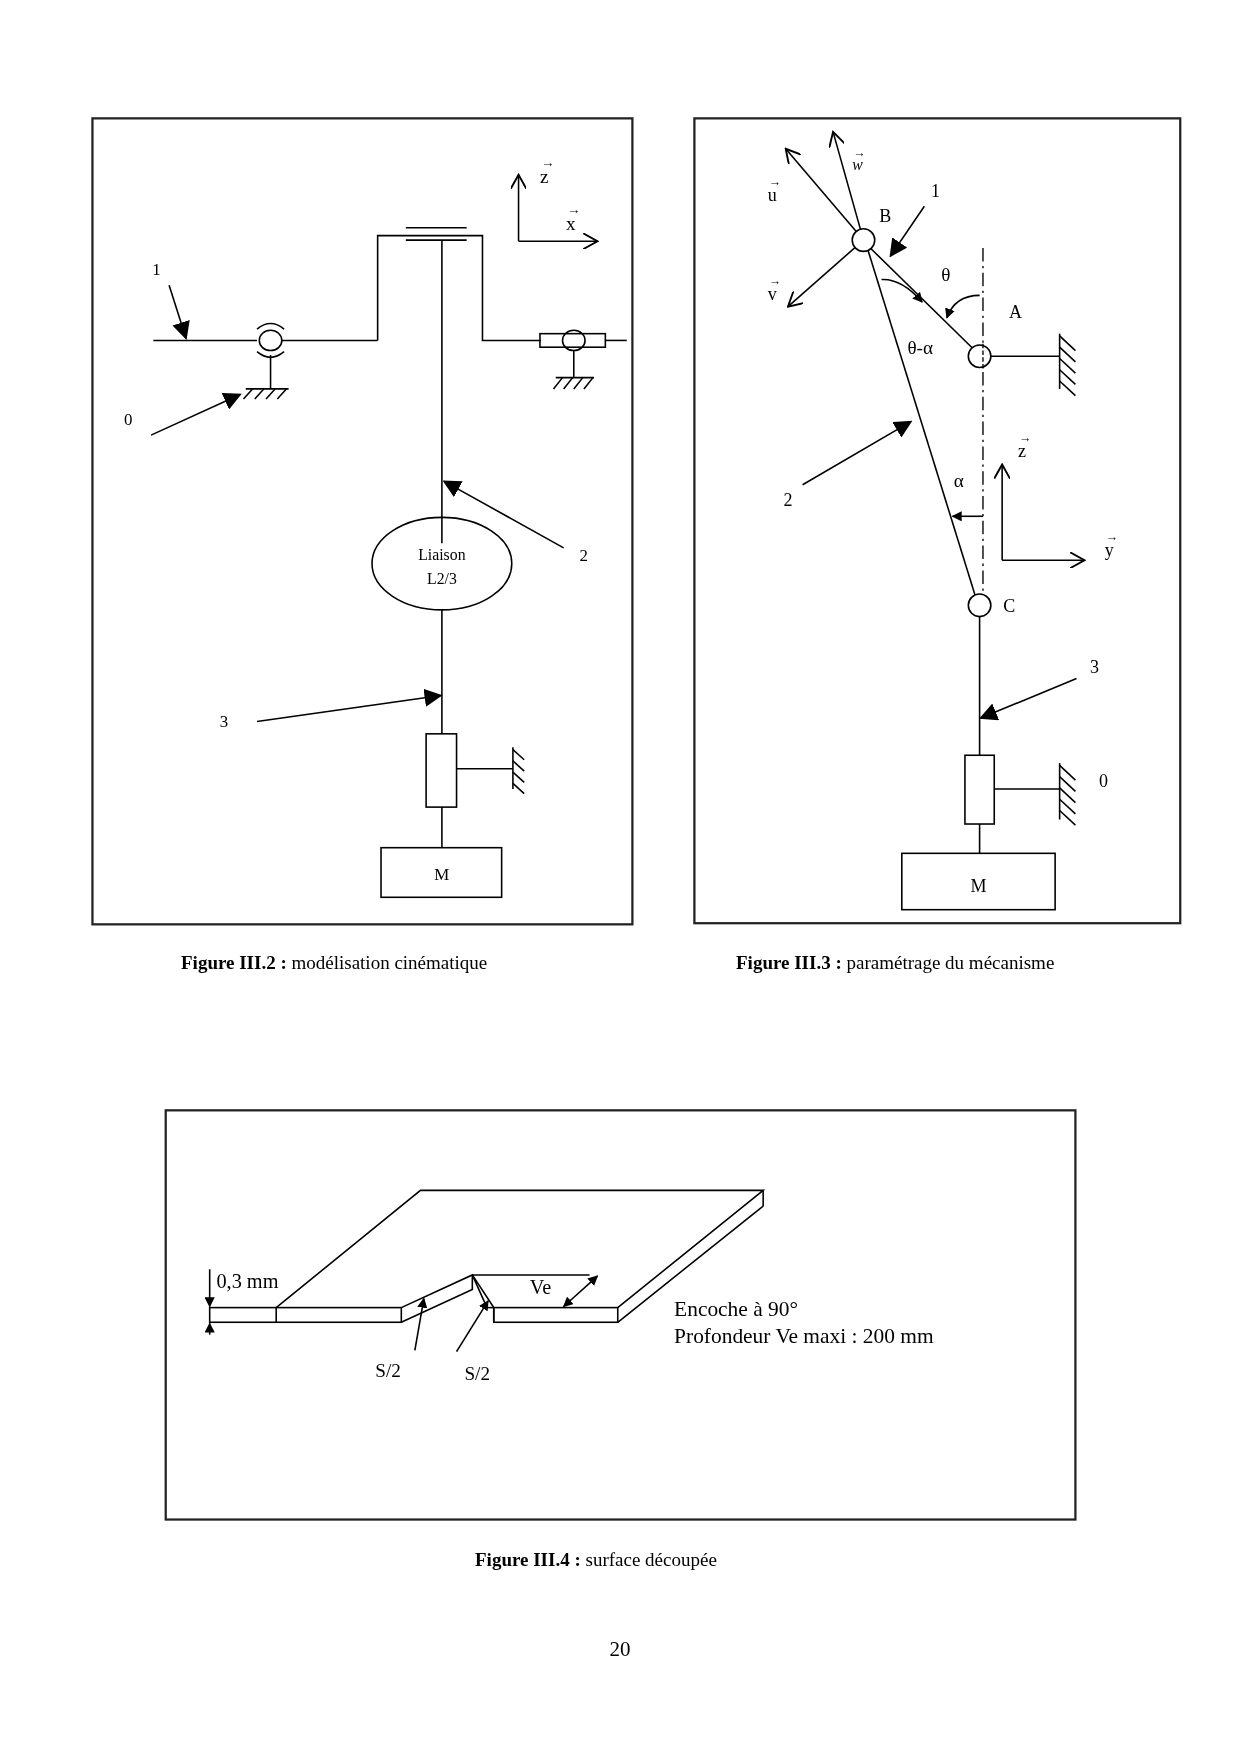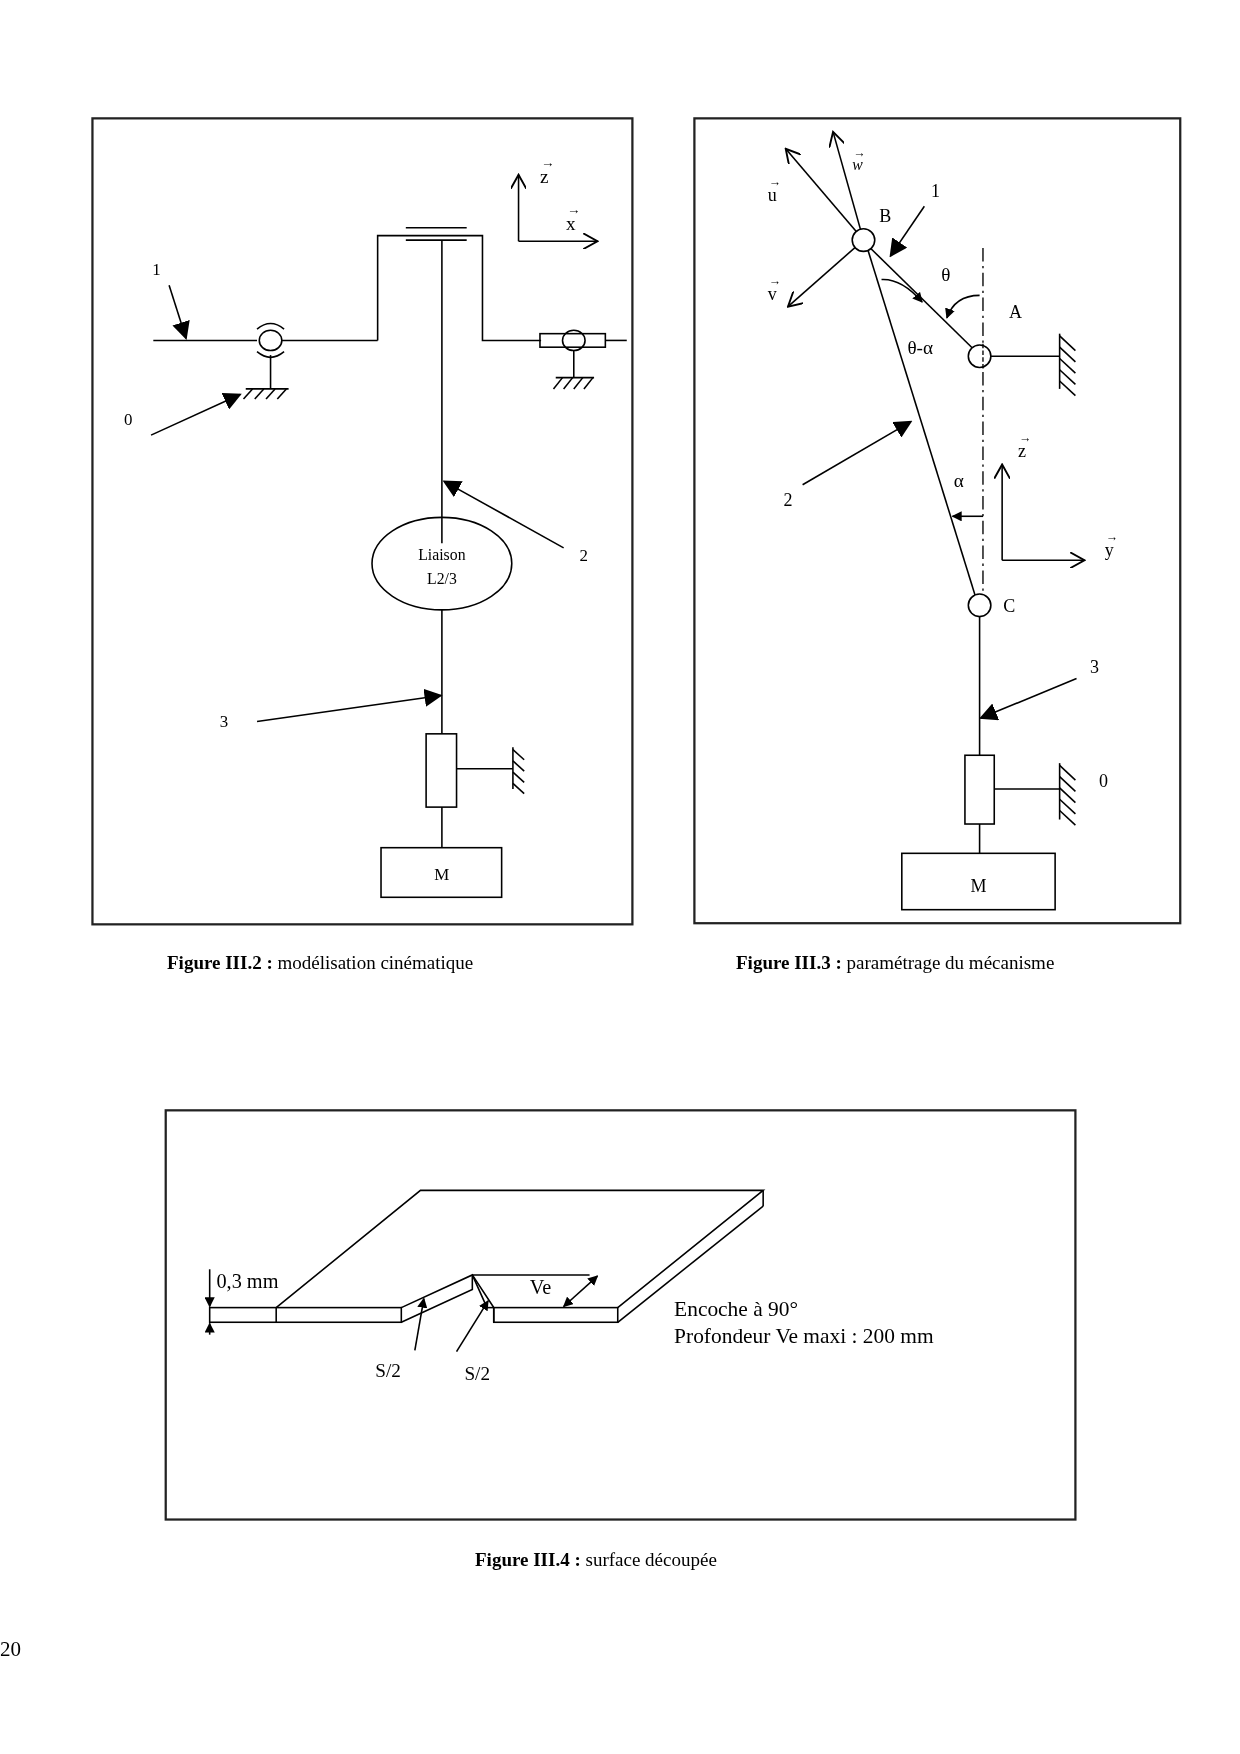--- a/index.html
+++ b/index.html
@@ -4,21 +4,21 @@
 <style>
   html, body { margin: 0; padding: 0; background: #ffffff; }
   body { width: 1240px; height: 1754px; position: relative; overflow: hidden;
          font-family: "Liberation Serif", "DejaVu Serif", serif; color: #000; }
   #page { position: absolute; left: 0; top: 0; width: 1240px; height: 1754px; }
   svg text { font-family: "Liberation Serif", "DejaVu Serif", serif; fill: #000; }
   .ln { stroke: #000; stroke-width: 1.4; fill: none; }
   .frame { stroke: #222; stroke-width: 2; fill: none; }
   .caption { position: absolute; font-size: 19px; white-space: nowrap; }
   .caption b { font-weight: bold; }
-  .pagenum { position: absolute; font-size: 21px; left: 0; width: 1240px; text-align: left; top: 1637px; }
+  .pagenum { position: absolute; font-size: 21px; left: 0; width: 1240px; text-align: center; top: 1637px; }
 </style>
 </head>
 <body>
 
 <div id="page">
 <svg width="1240" height="1754" viewBox="0 0 1100 1556" xmlns="http://www.w3.org/2000/svg">
   <defs>
     <marker id="tri" viewBox="0 0 10 10" refX="9" refY="5" markerWidth="9" markerHeight="9" orient="auto-start-reverse" markerUnits="userSpaceOnUse">
       <path d="M0,0 L10,5 L0,10 z" fill="#000"></path>
     </marker>
@@ -217,21 +217,21 @@
     <line class="ln" x1="368" y1="1198" x2="376" y2="1152" marker-end="url(#tri)"></line>
     <text x="333" y="1222" font-size="17">S/2</text>
     <line class="ln" x1="405" y1="1199" x2="433" y2="1154" marker-end="url(#tri)"></line>
     <text x="412" y="1224" font-size="17">S/2</text>
 
     <text x="598" y="1167" font-size="19">Encoche à 90°</text>
     <text x="598" y="1191" font-size="19">Profondeur Ve maxi : 200 mm</text>
   </g>
 </svg>
 
-<div class="caption" style="left:167px; top:952px;">
+<div class="caption" style="left:181px; top:952px;">
   <b>Figure III.2 :</b><span> modélisation cinématique</span>
 </div>
 <div class="caption" style="left:736px; top:952px;">
   <b>Figure III.3 :</b><span> paramétrage du mécanisme</span>
 </div>
 <div class="caption" style="left:475px; top:1549px;">
   <b>Figure III.4 :</b><span> surface découpée</span>
 </div>
 <div class="pagenum">20</div>
 </div>

